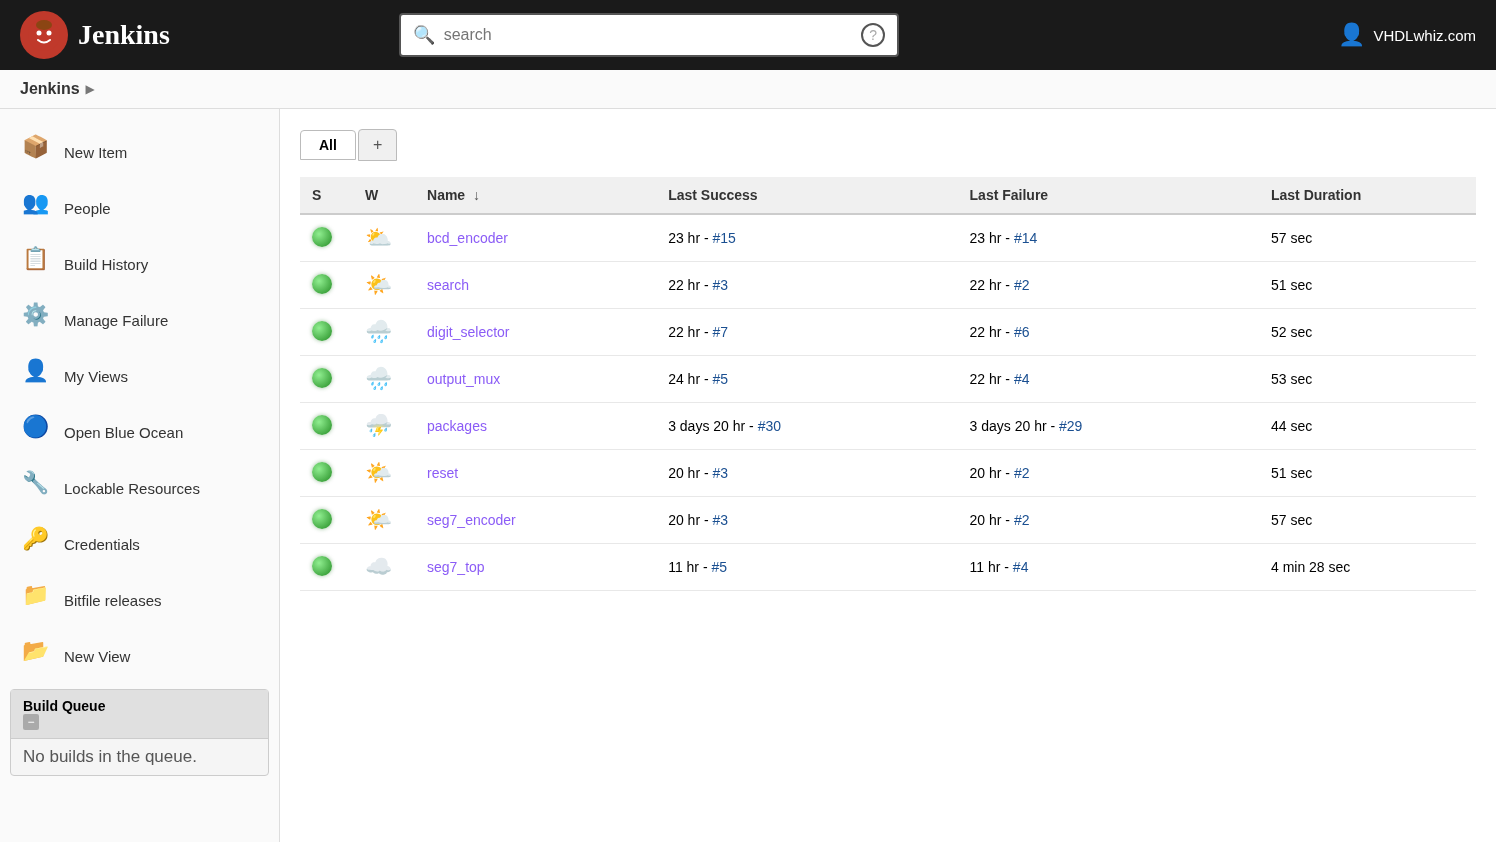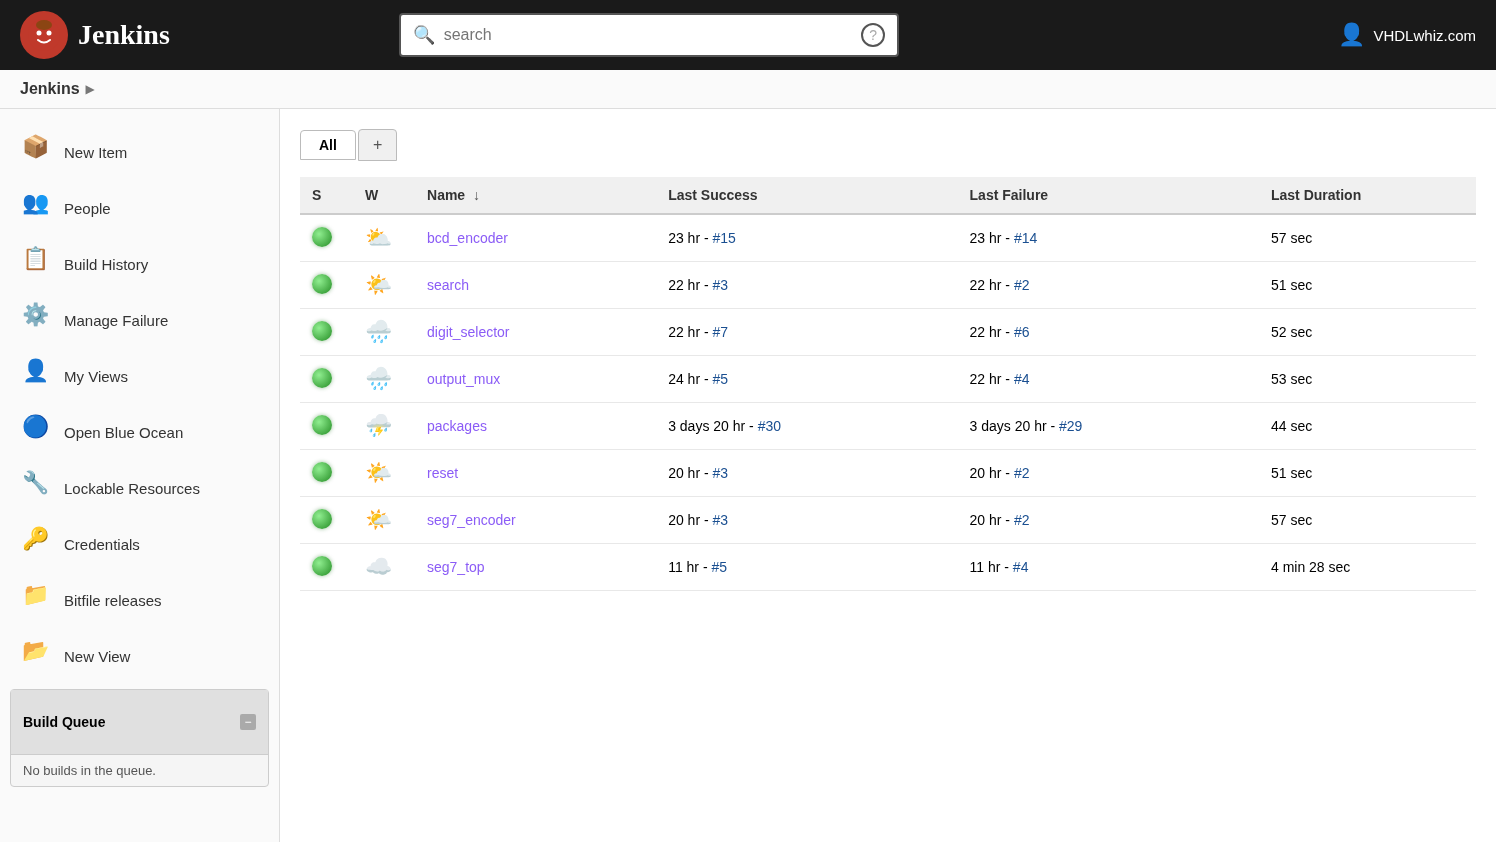--- a/index.html
+++ b/index.html
@@ -150,31 +150,32 @@
 
     
     .build-queue {
       margin: 10px 10px 0 10px;
       border: 1px solid #ccc;
       border-radius: 4px;
       background: #f5f5f5;
     }
     .build-queue-header {
       background: #e0e0e0;
-      padding: 24px 12px;
-      display: flex;
-      align-items: flex-end;
+      padding: 8px 12px;
+      display: flex;
+      align-items: flex-start;
       justify-content: space-between;
       font-weight: bold;
       font-size: 14px;
       border-bottom: 1px solid #ccc;
+      flex-direction: column;
     }
     .build-queue-body {
       padding: 8px 12px;
-      font-size: 13px;
+      font-size: 17px;
       color: #555;
     }
     .collapse-btn {
       background: #aaa;
       border: none;
       color: white;
       width: 16px;
       height: 16px;
       cursor: pointer;
       font-size: 12px;

